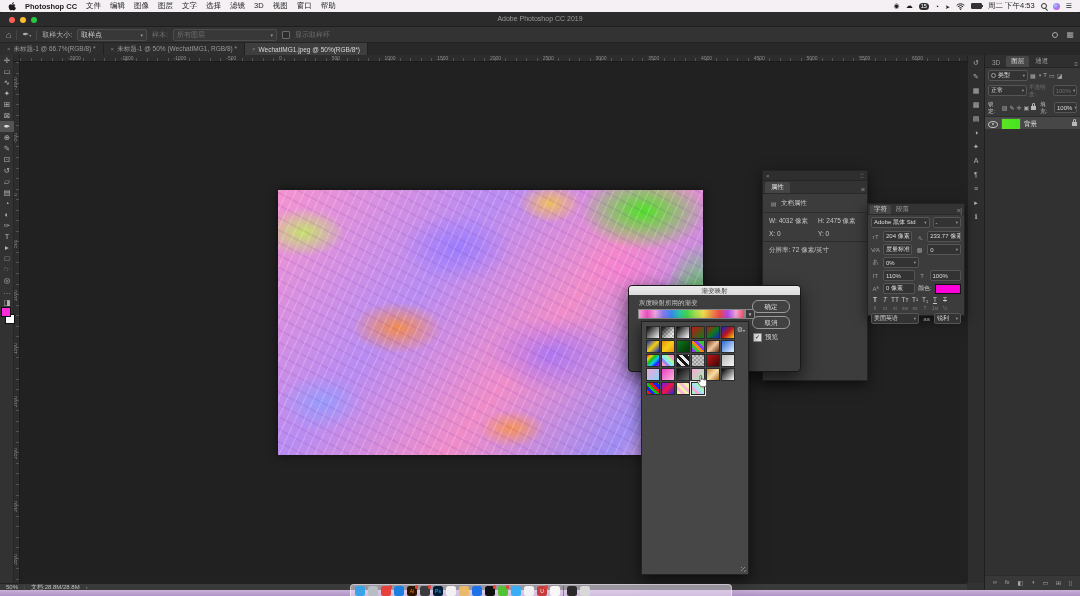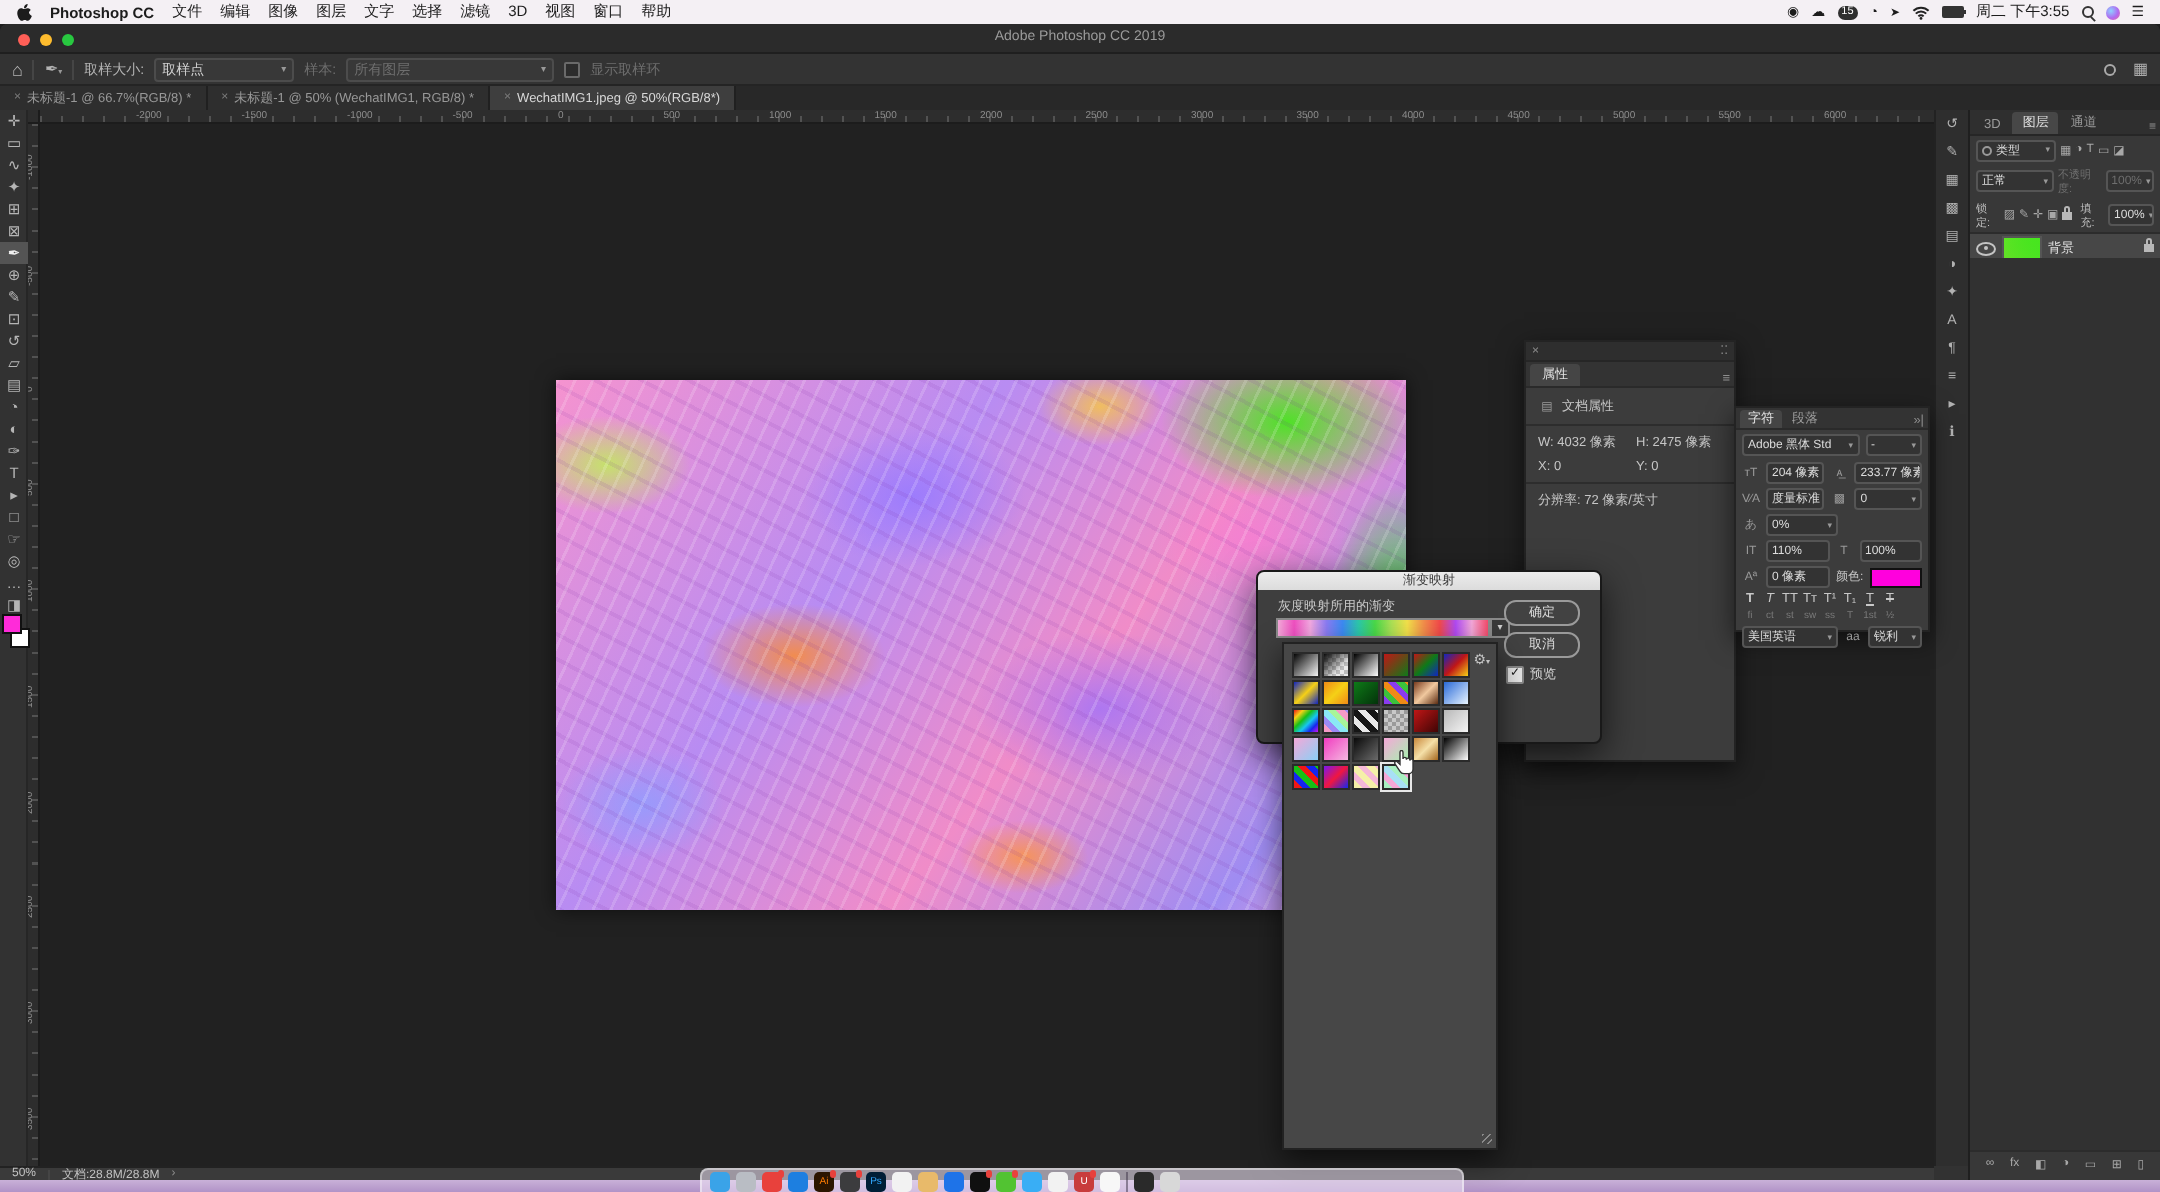--- a/index.html
+++ b/index.html
@@ -161,21 +161,21 @@
       <span style="font-size:7px;">◉</span>
       <span style="font-size:7px;">☁</span>
       <span class="pill15">15</span>
       <span style="font-size:7px;">◔</span>
       <span style="font-size:6px;">➤</span>
       <svg width="9" height="7" viewBox="0 0 9 7">
           <path d="M.7 2.4a5.4 5.4 0 017.6 0M1.9 3.8a3.6 3.6 0 015.2 0M3.2 5.2a1.8 1.8 0 012.6 0" stroke="#222" fill="none" stroke-width="1"></path>
           <circle cx="4.5" cy="6.2" r=".7" fill="#222"></circle>
         </svg>
       <span class="batt"></span>
-      <span>周二 下午3:55</span>
+      <span>周二 下午4:53</span>
       <span class="mag"></span>
       <span class="siri"></span>
       <span style="font-size:7px;">☰</span>
     </span>
   </div>
 
   <div id="pswin">
     <div id="titlebar">
       <span class="light" style="left:9px;background:#ff5f57;"></span>
       <span class="light" style="left:20px;background:#febc2e;"></span>

